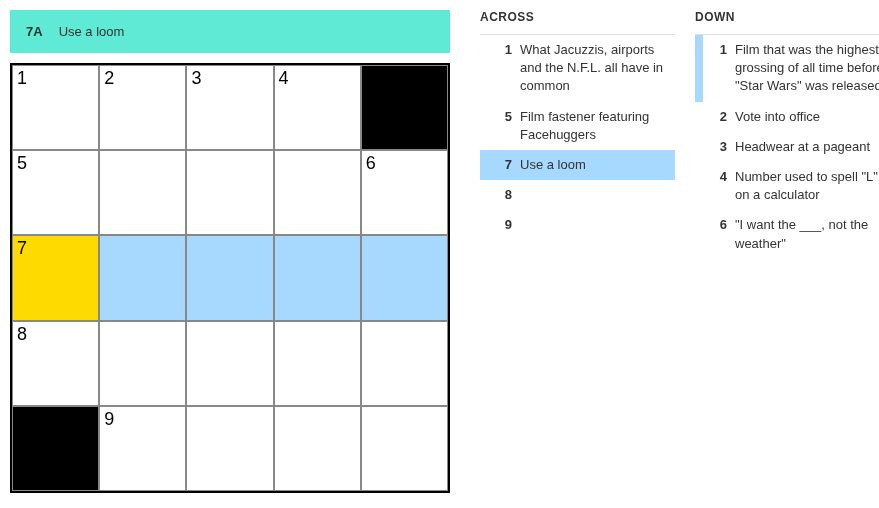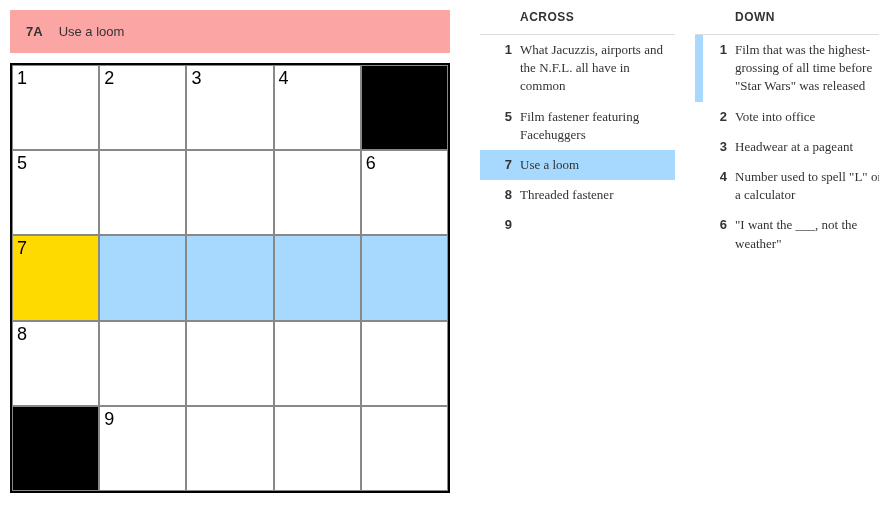--- a/index.html
+++ b/index.html
@@ -15,21 +15,21 @@
       width: 879px;
     }
     .container {
       display: flex;
       gap: 30px;
     }
     .left-panel {
       width: 440px;
     }
     .clue-bar {
-      background: #fca5a5;
+      background: #5eead4;
       padding: 14px 16px;
       margin-bottom: 10px;
       display: flex;
       align-items: flex-start;
       gap: 16px;
     }
     .clue-bar-num {
       font-weight: bold;
       font-size: 13px;
     }
@@ -75,21 +75,20 @@
     .clue-column {
       width: 195px;
       position: relative;
     }
     .clue-header {
       font-weight: bold;
       font-size: 12px;
       letter-spacing: 0.5px;
       padding-bottom: 6px;
       margin-bottom: 4px;
-      margin-left: 40px;
     }
     .clue-list {
       list-style: none;
       border-top: 1px solid #ddd;
       height: 460px;
       overflow-y: auto;
       position: relative;
     }
     .clue-item {
       display: flex;
@@ -106,21 +105,20 @@
     }
     .clue-num {
       width: 20px;
       text-align: right;
       font-weight: bold;
       margin-right: 8px;
       flex-shrink: 0;
     }
     .clue-text {
       flex: 1;
-      font-family: Liberation Serif, serif;
     }
     
     .clue-list::-webkit-scrollbar {
       width: 10px;
     }
     .clue-list::-webkit-scrollbar-track {
       background: #f0f0f0;
     }
     .clue-list::-webkit-scrollbar-thumb {
       background: #ccc;
@@ -193,21 +191,20 @@
           <li class="clue-item">
             <span class="clue-num">5</span>
             <span class="clue-text">Film fastener featuring Facehuggers</span>
           </li>
           <li class="clue-item selected">
             <span class="clue-num">7</span>
             <span class="clue-text">Use a loom</span>
           </li>
           <li class="clue-item">
             <span class="clue-num">8</span>
-            <span class="clue-text">Threaded fastener</span>
           </li>
           <li class="clue-item">
             <span class="clue-num">9</span>
           </li>
         </ul>
     </div>
     <div class="clue-column">
       <div class="clue-header">DOWN</div>
       <ul class="clue-list" id="down-list">
           <li class="clue-item related">

